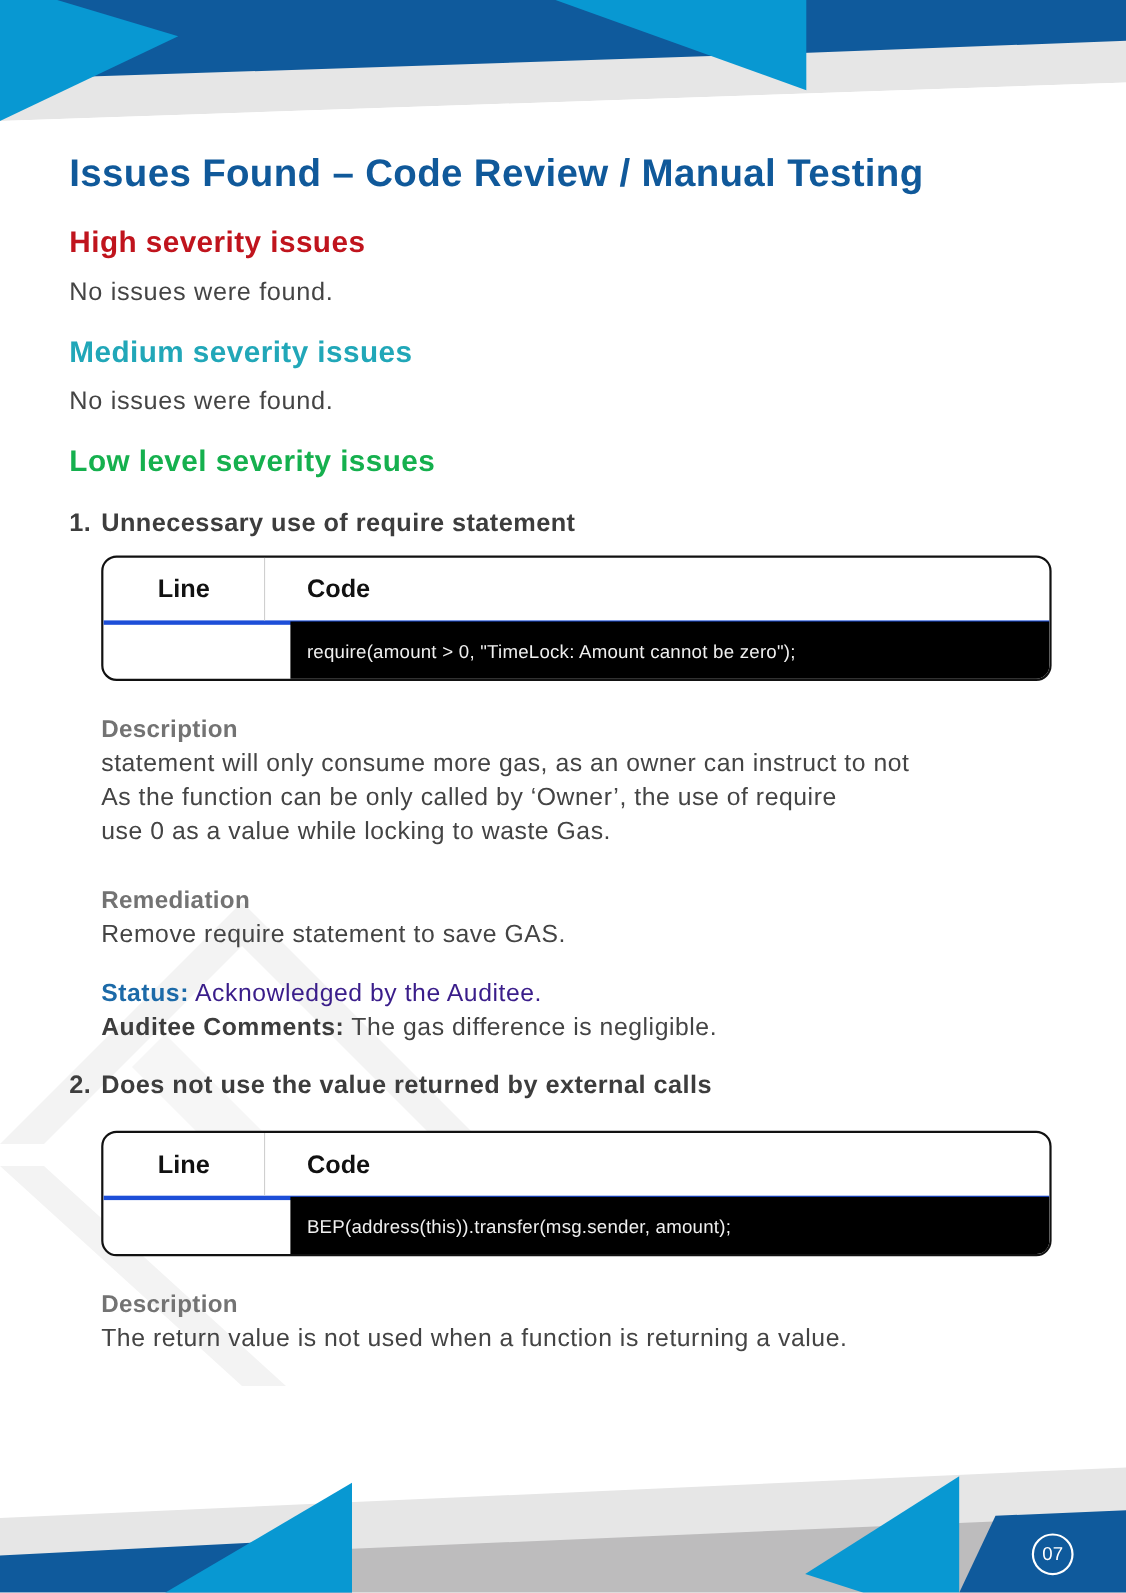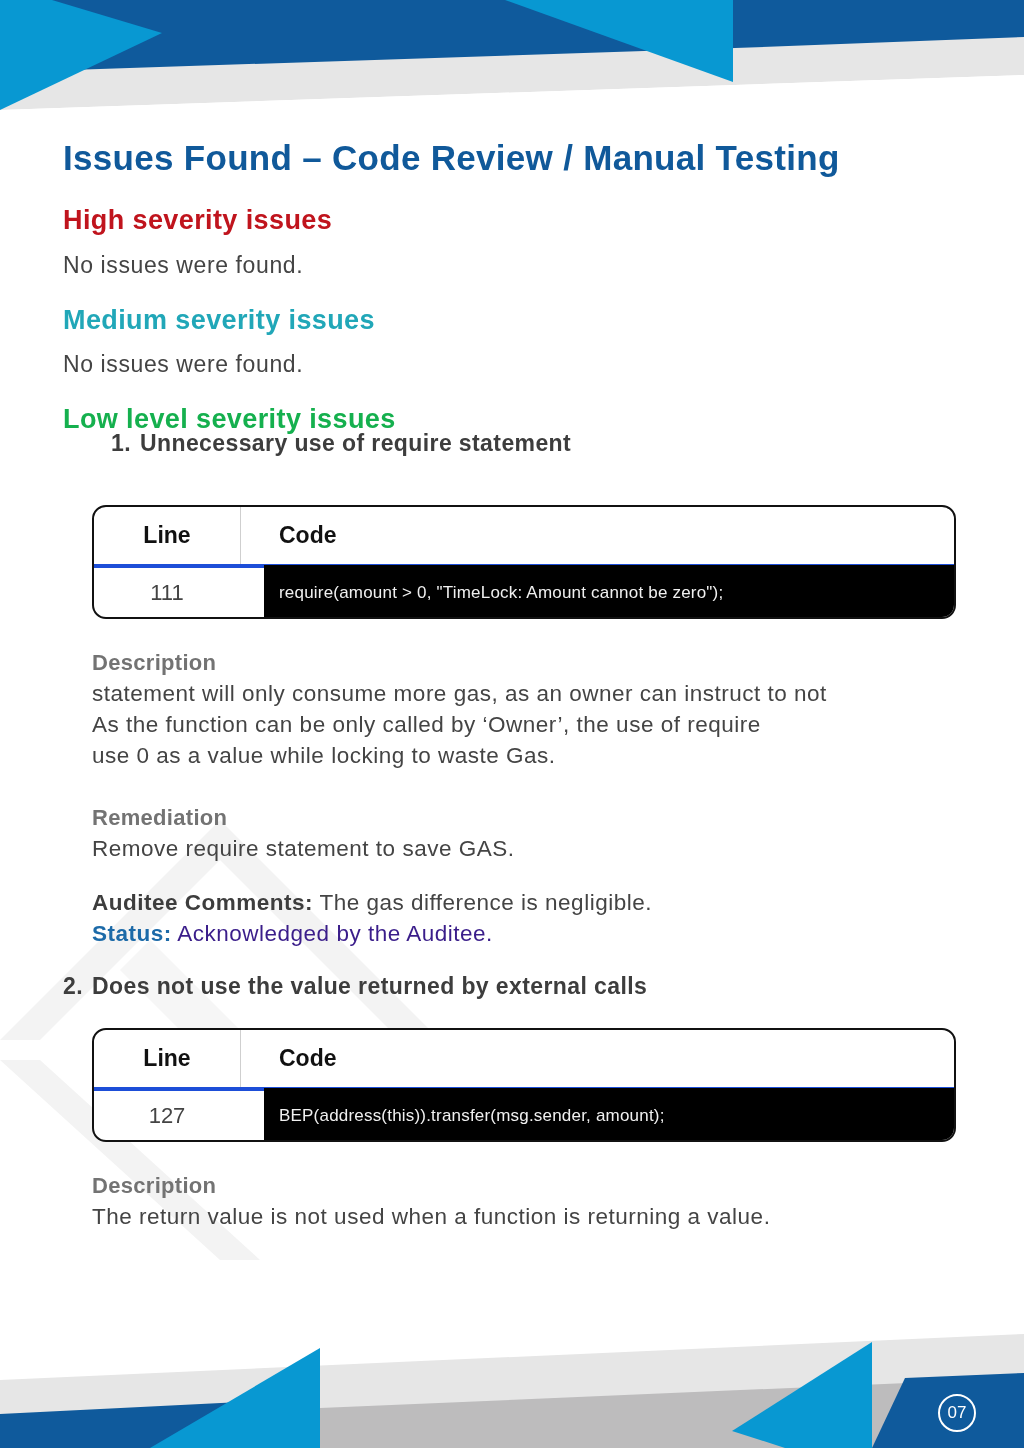--- a/index.html
+++ b/index.html
@@ -31,21 +31,21 @@
     position: absolute; left: 0; font-size: 23px; color: #444; letter-spacing: 0.6px; white-space: nowrap;
   }
   .p-high { top: 252px; }
   .p-med { top: 351px; }
 
   .issue-title {
     position: absolute; left: 0; font-size: 23px; font-weight: bold; color: #3d3d3d;
     letter-spacing: 0.4px; white-space: nowrap;
   }
   .issue-title .num { display: inline-block; width: 29px; }
-  .issue1 { top: 430px; margin-left: 48px; }
+  .issue1 { top: 462px; }
   .issue2 { top: 973px; }
 
   .code-table {
     position: absolute; left: 29px; width: 864px; height: 114px;
     border: 2px solid #111; border-radius: 14px; overflow: hidden; box-sizing: border-box;
     background: #fff;
   }
   .tbl1 { top: 505px; }
   .tbl2 { top: 1028px; }
   .ct-row { position: absolute; left: 0; width: 100%; }
@@ -127,69 +127,63 @@
   <div class="code-table tbl1">
     <div class="ct-row ct-head">
       <div class="ct-line-col">
           <span>Line</span>
         </div>
       <div class="ct-code-col">
           <span>Code</span>
         </div>
     </div>
     <div class="ct-row ct-body">
-      <div class="ct-line-col">
-          <span>111</span>
-        </div>
       <div class="ct-code-col">
           <span>require(amount &gt; 0, "TimeLock: Amount cannot be zero");</span>
         </div>
     </div>
   </div>
 
   <div class="block desc1">
     <div class="label">Description</div>
     <div class="text">statement will only consume more gas, as an owner can instruct to not</div>
     <div class="text">As the function can be only called by ‘Owner’, the use of require</div>
     <div class="text">use 0 as a value while locking to waste Gas.</div>
   </div>
 
   <div class="block rem1">
     <div class="label">Remediation</div>
     <div class="text">Remove require statement to save GAS.</div>
   </div>
 
   <div class="block status1">
     <div class="text">
+      <span class="status-key">Status:</span>
+      <span class="status-val">Acknowledged by the Auditee.</span>
+    </div>
+    <div class="text">
       <span class="comment-key">Auditee Comments:</span>
       <span>The gas difference is negligible.</span>
-    </div>
-    <div class="text">
-      <span class="status-key">Status:</span>
-      <span class="status-val">Acknowledged by the Auditee.</span>
     </div>
   </div>
 
   <div class="issue-title issue2">
     <span class="num">2.</span><span>Does not use the value returned by external calls</span>
   </div>
 
   <div class="code-table tbl2">
     <div class="ct-row ct-head">
       <div class="ct-line-col">
           <span>Line</span>
         </div>
       <div class="ct-code-col">
           <span>Code</span>
         </div>
     </div>
     <div class="ct-row ct-body">
-      <div class="ct-line-col">
-          <span>127</span>
-        </div>
       <div class="ct-code-col">
           <span>BEP(address(this)).transfer(msg.sender, amount);</span>
         </div>
     </div>
   </div>
 
   <div class="block desc2">
     <div class="label">Description</div>
     <div class="text">The return value is not used when a function is returning a value.</div>
   </div>

